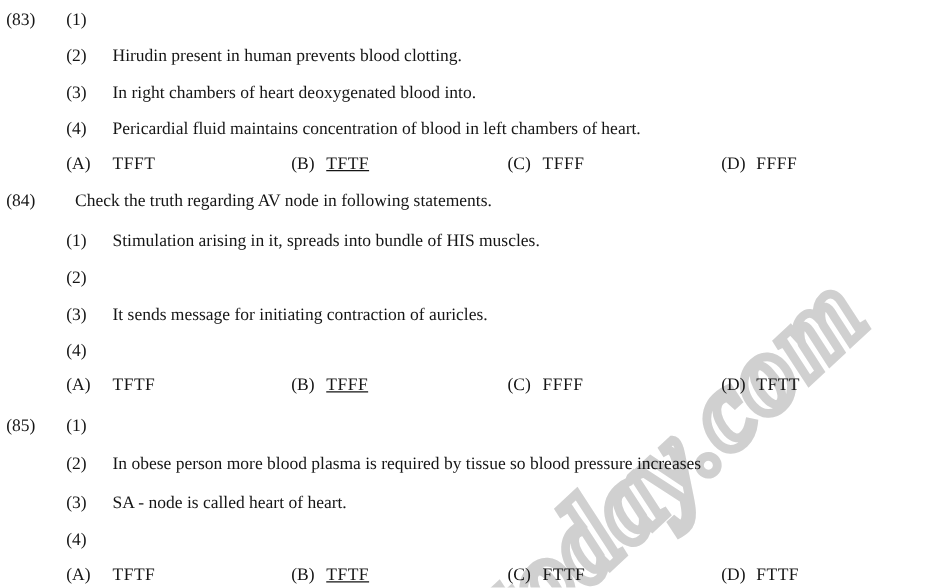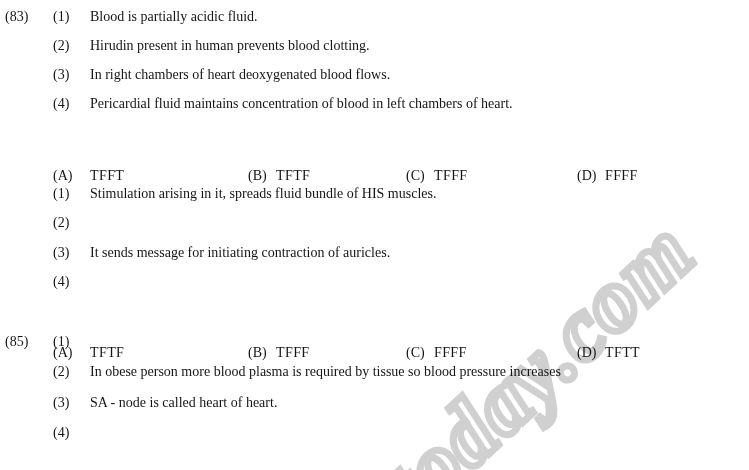--- a/index.html
+++ b/index.html
@@ -16,23 +16,23 @@
   .row {
     position: absolute; left: 0; width: 749px; height: 24px;
     font-size: 14px; line-height: 21px; white-space: nowrap;
     z-index: 2;
   }
   .qnum   { position: absolute; left: 5px; }
   .marker { position: absolute; left: 53px; }
   .stext  { position: absolute; left: 90px; }
   .intro  { position: absolute; left: 60px; }
 
-  .opt  { position: absolute; margin-top: 44px; }
+  .opt  { position: absolute; }
   .optA { left: 53px; }
-  .optB { left: 248px; }
+  .optB { left: 233px; text-decoration: underline; }
   .optC { left: 406px; }
   .optD { left: 577px; }
   .olabel { display: inline-block; min-width: 28px; }
   .optA .olabel { min-width: 37px; }
   .oval { letter-spacing: 0.4px; }
 
   
   .watermark {
     position: absolute;
     left: 368px; top: 467px;
@@ -55,44 +55,47 @@
 </head>
 <body>
 
 <div class="page">
 
   <div class="watermark">today.com</div>
 
   <div class="row" style="top:6px">
     <span class="qnum">(83)</span>
     <span class="marker">(1)</span>
-    <span class="stext">Blood is partially acidic fluid.</span>
   </div>
   <div class="row" style="top:35px">
     <span class="marker">(2)</span>
     <span class="stext">Hirudin present in human prevents blood clotting.</span>
   </div>
   <div class="row" style="top:64px">
     <span class="marker">(3)</span>
-    <span class="stext">In right chambers of heart deoxygenated blood flows.</span>
+    <span class="stext">In right chambers of heart deoxygenated blood into.</span>
   </div>
   <div class="row" style="top:93px">
     <span class="marker">(4)</span>
     <span class="stext">Pericardial fluid maintains concentration of blood in left chambers of heart.</span>
   </div>
   <div class="row" style="top:121px">
     <span class="opt optA"><span class="olabel">(A)</span><span class="oval">TFFT</span></span>
     <span class="opt optB"><span class="olabel">(B)</span><span class="oval">TFTF</span></span>
     <span class="opt optC"><span class="olabel">(C)</span><span class="oval">TFFF</span></span>
     <span class="opt optD"><span class="olabel">(D)</span><span class="oval">FFFF</span></span>
   </div>
 
+  <div class="row" style="top:151px">
+    <span class="qnum">(84)</span>
+    <span class="intro">Check the truth regarding AV node in following statements.</span>
+  </div>
   <div class="row" style="top:183px">
     <span class="marker">(1)</span>
-    <span class="stext">Stimulation arising in it, spreads fluid bundle of HIS muscles.</span>
+    <span class="stext">Stimulation arising in it, spreads into bundle of HIS muscles.</span>
   </div>
   <div class="row" style="top:212px">
     <span class="marker">(2)</span>
   </div>
   <div class="row" style="top:242px">
     <span class="marker">(3)</span>
     <span class="stext">It sends message for initiating contraction of auricles.</span>
   </div>
   <div class="row" style="top:271px">
     <span class="marker">(4)</span>

